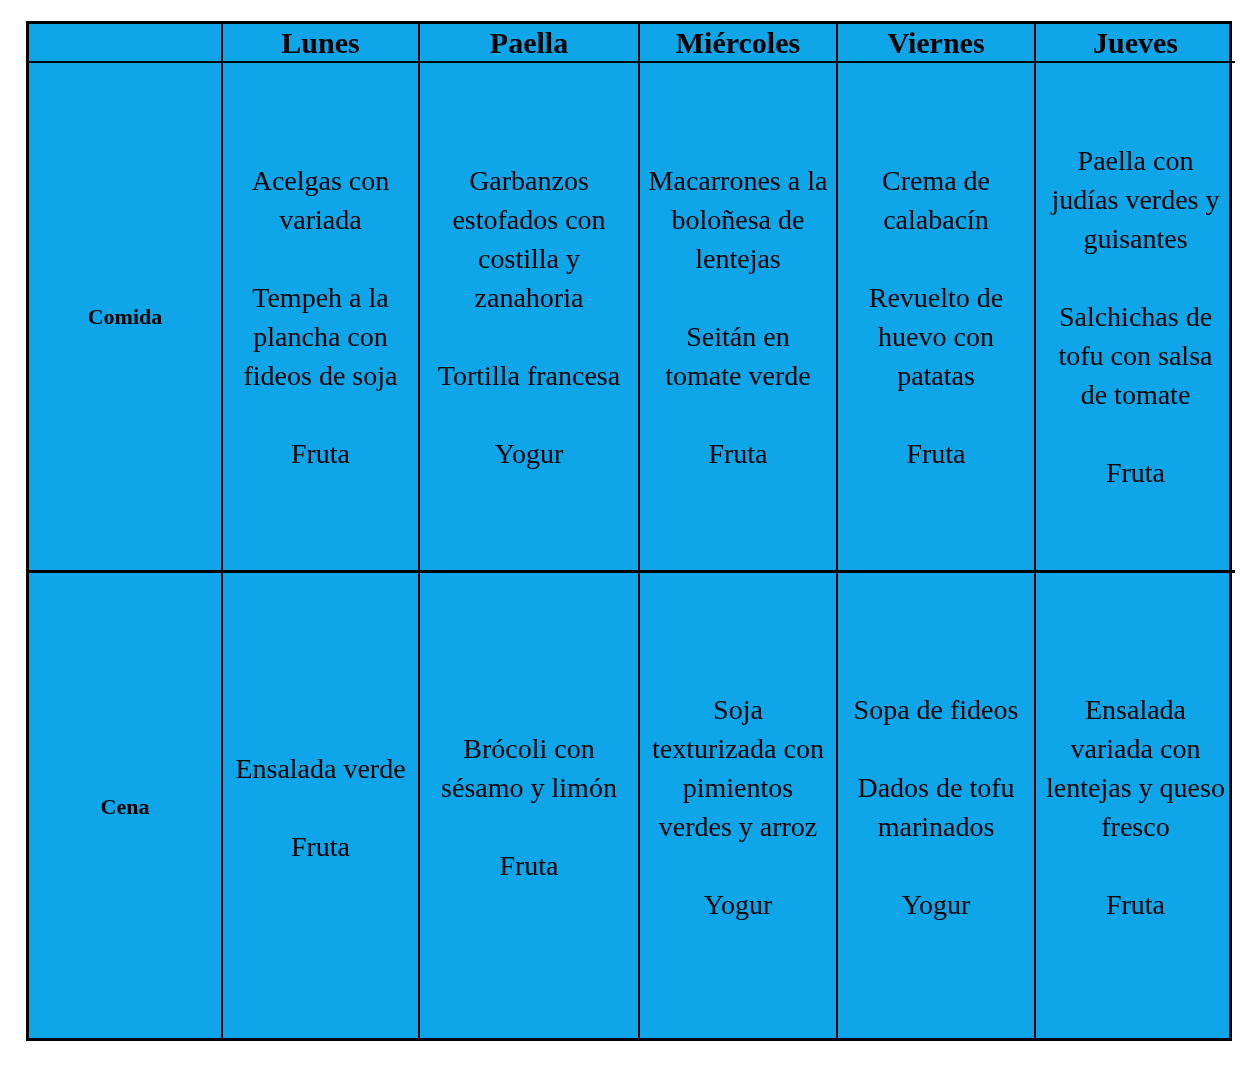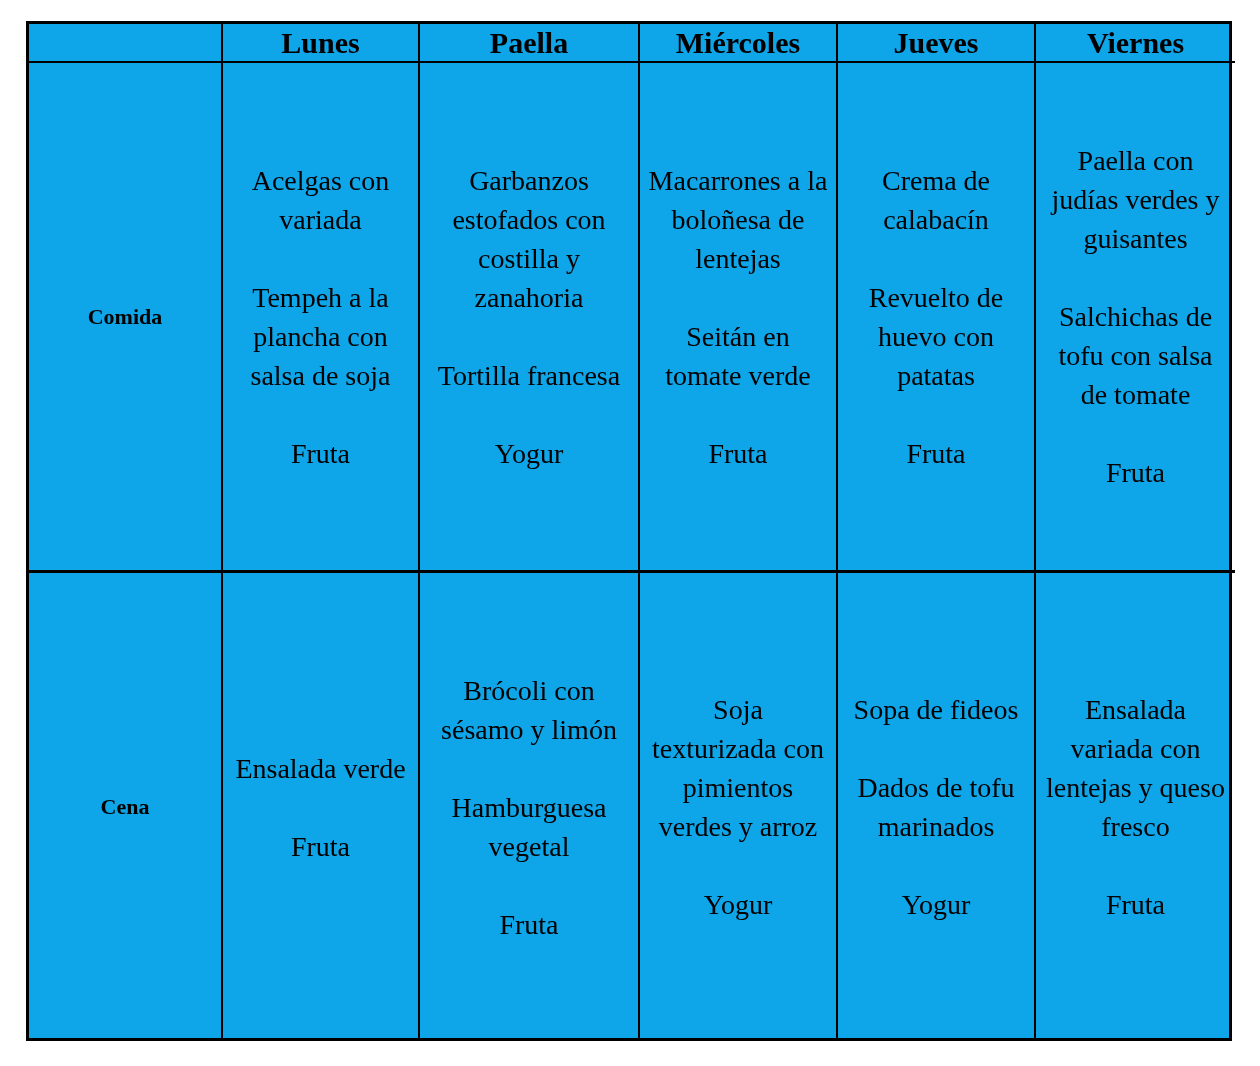--- a/index.html
+++ b/index.html
@@ -63,27 +63,27 @@
 </style>
 </head>
 <body>
 
 <div class="menu-table">
 
   <div class="cell head"></div>
   <div class="cell head">Lunes</div>
   <div class="cell head">Paella</div>
   <div class="cell head">Miércoles</div>
+  <div class="cell head">Viernes</div>
   <div class="cell head">Jueves</div>
-  <div class="cell head">Viernes</div>
 
   <div class="cell rowlabel">Comida</div>
   <div class="cell body-cell">
     <p>Acelgas con variada</p>
-    <p>Tempeh a la plancha con salsa de soja</p>
+    <p>Tempeh a la plancha con fideos de soja</p>
     <p>Fruta</p>
   </div>
   <div class="cell body-cell">
     <p>Garbanzos estofados con costilla y zanahoria</p>
     <p>Tortilla francesa</p>
     <p>Yogur</p>
   </div>
   <div class="cell body-cell">
     <p>Macarrones a la boloñesa de lentejas</p>
     <p>Seitán en tomate verde</p>
@@ -100,21 +100,20 @@
     <p>Fruta</p>
   </div>
 
   <div class="cell rowlabel">Cena</div>
   <div class="cell body-cell">
     <p>Ensalada verde</p>
     <p>Fruta</p>
   </div>
   <div class="cell body-cell">
     <p>Brócoli con sésamo y limón</p>
-    <p>Hamburguesa vegetal</p>
     <p>Fruta</p>
   </div>
   <div class="cell body-cell">
     <p>Soja texturizada con pimientos verdes y arroz</p>
     <p>Yogur</p>
   </div>
   <div class="cell body-cell">
     <p>Sopa de fideos</p>
     <p>Dados de tofu marinados</p>
     <p>Yogur</p>

